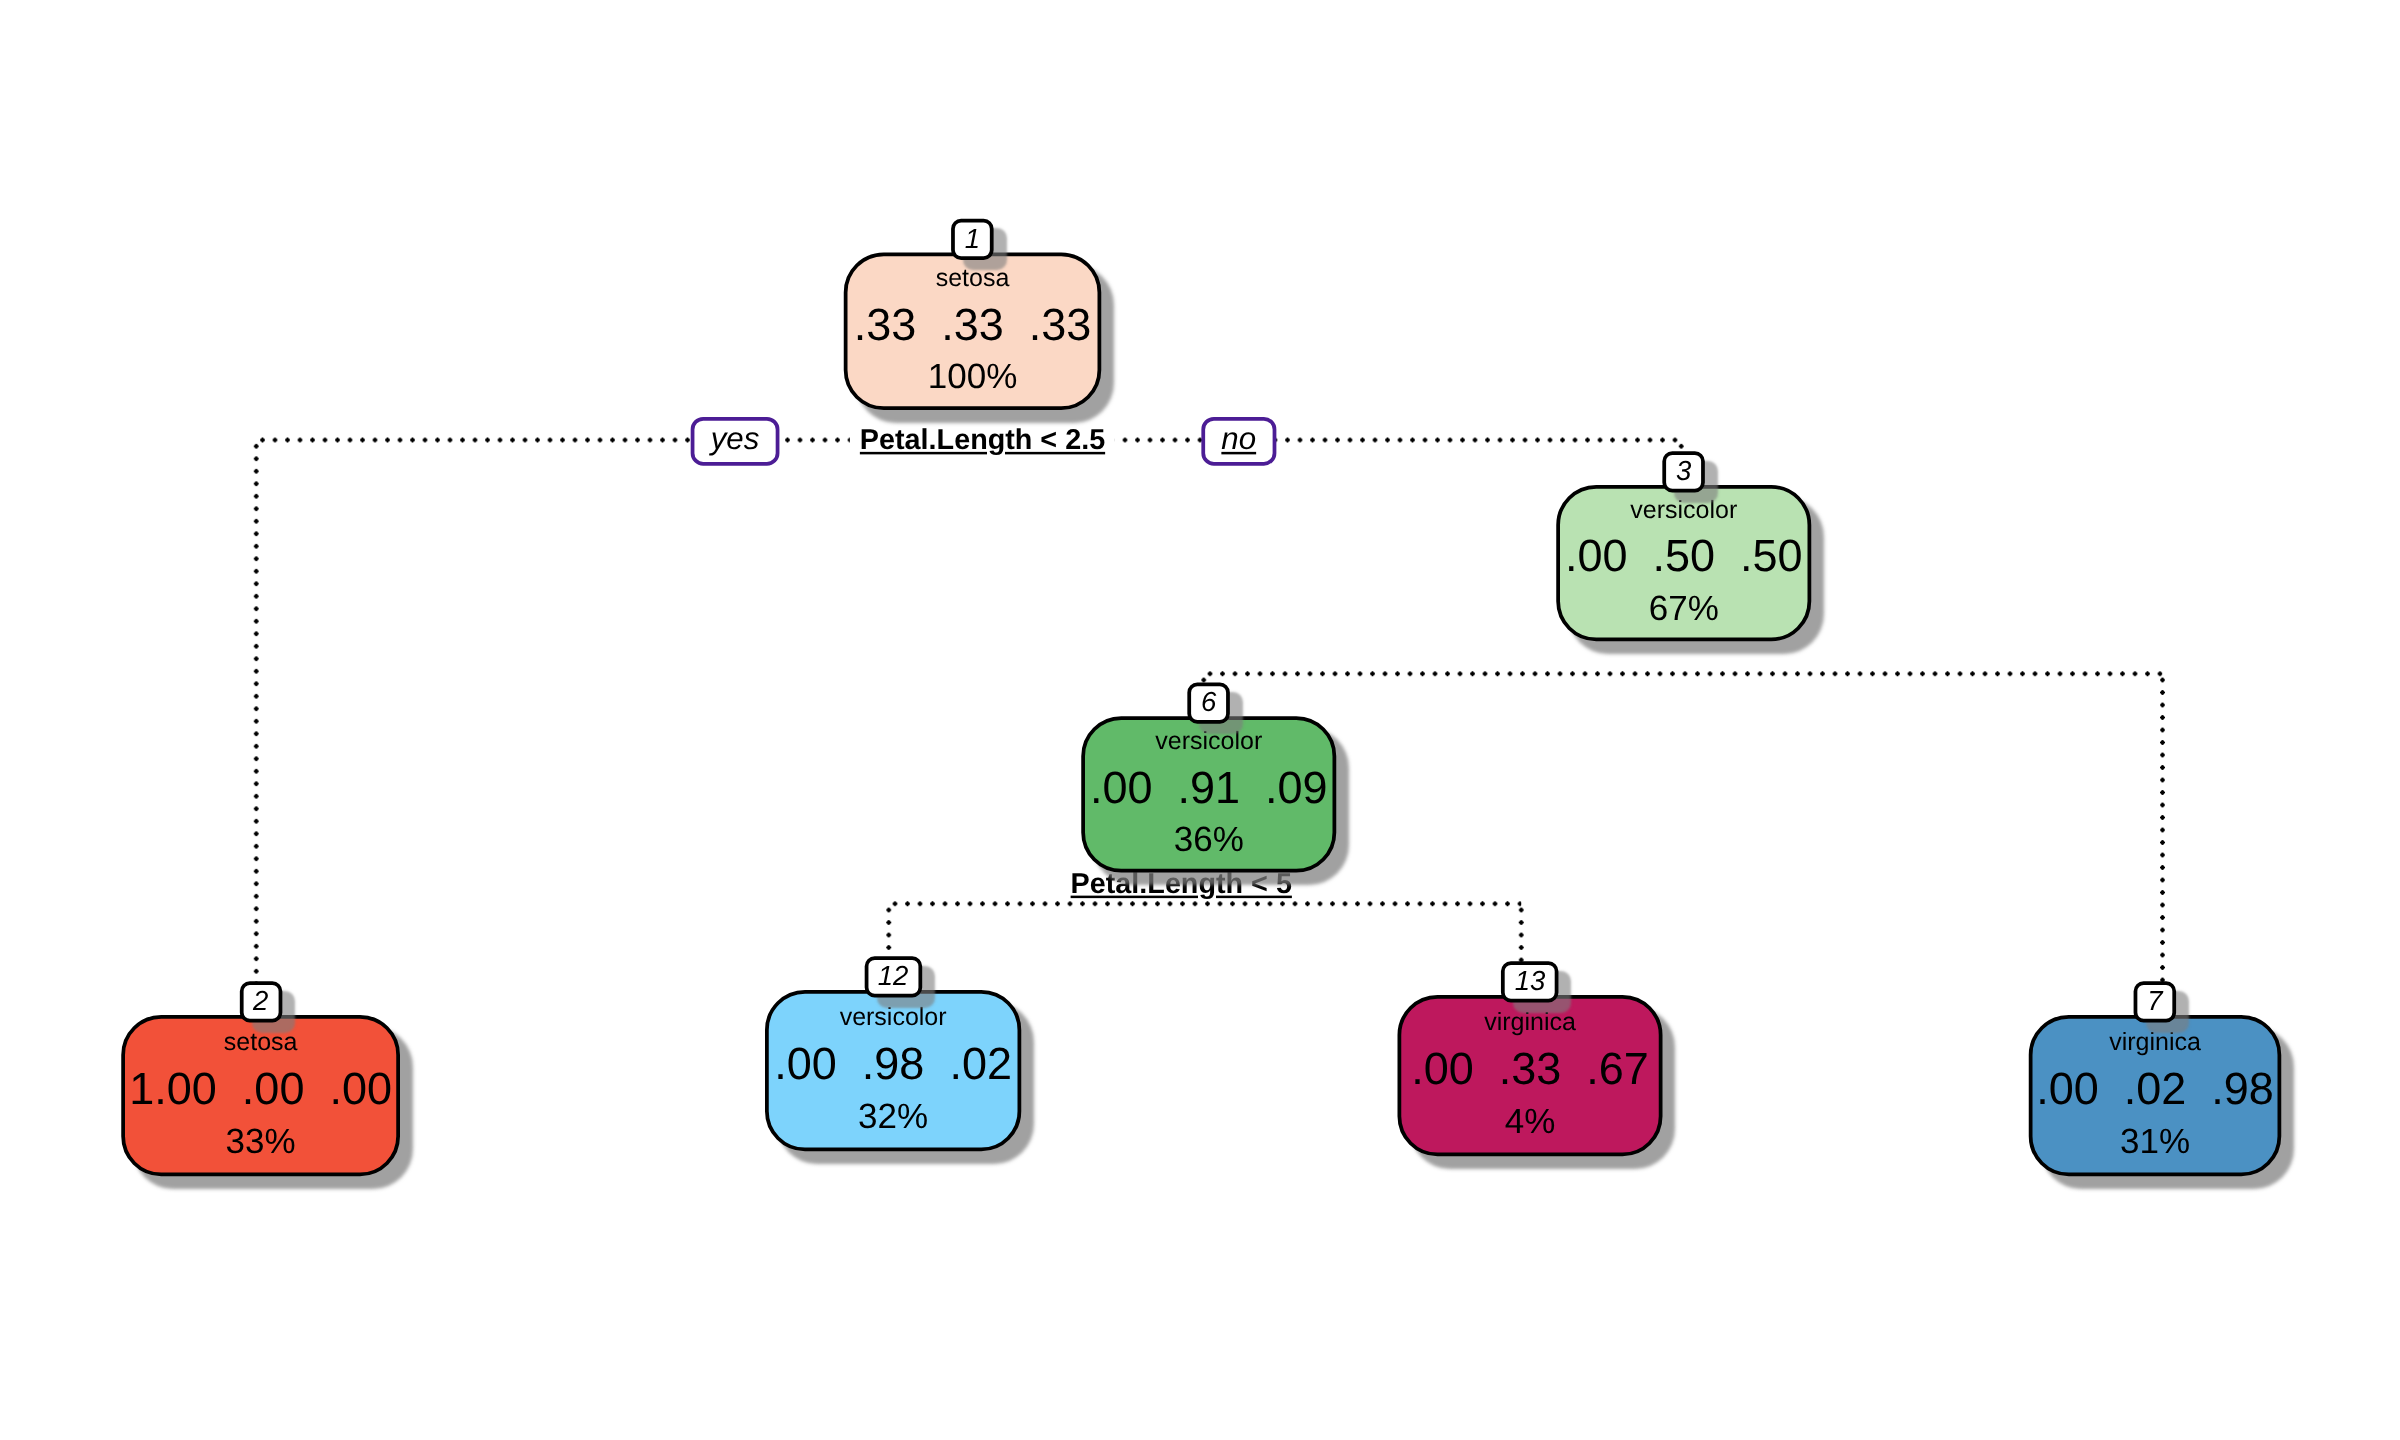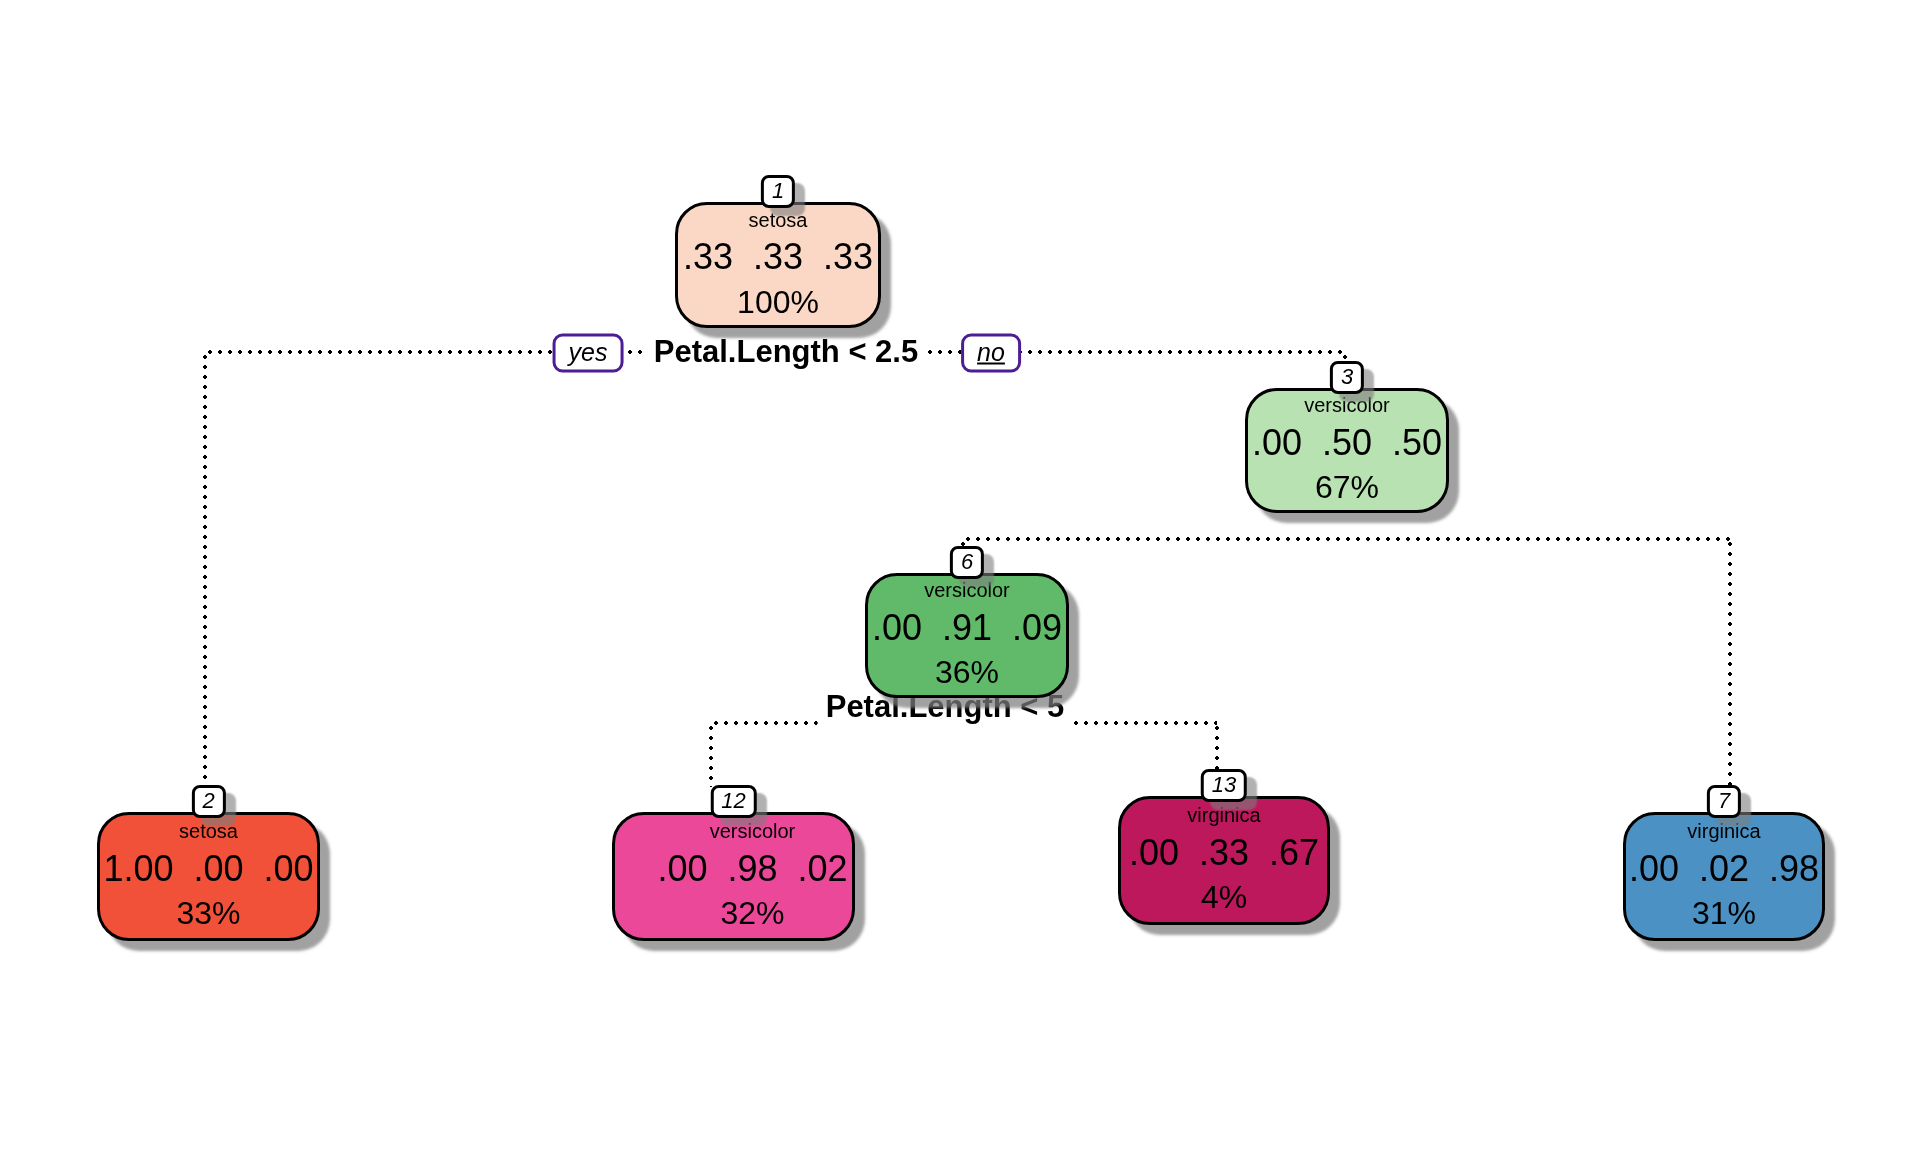--- a/index.html
+++ b/index.html
@@ -20,31 +20,31 @@
   }
   
   .node {
     position:absolute; border:3px solid #000; border-radius:32px;
     box-shadow:10px 10px 3px rgba(125,125,125,0.72);
     display:flex; flex-direction:column; justify-content:center; align-items:center;
     line-height:1.32; z-index:3;
   }
   .nclass { font-size:20px; }
   .nprobs { font-size:36px; white-space:pre; }
-  .npct   { font-size:32px; }
+  .npct   { font-size:28px; }
   .badge {
     position:absolute; left:50%; bottom:calc(100% - 3px); transform:translateX(-50%);
     background:#fff; border:3px solid #000; border-radius:8px;
     font-style:italic; font-size:22px; line-height:1; padding:2px 8px 3px 8px;
     box-shadow:10px 8px 2px rgba(125,125,125,0.6); z-index:4; white-space:nowrap;
   }
   .split-label {
     position:absolute; transform:translate(-50%,-50%);
-    font-weight:bold; font-size:31px; background:#fff; padding:0 8px;
-    z-index:2; white-space:nowrap;
+    font-weight:bold; font-size:23px; background:#fff; padding:0 8px;
+    z-index:2; white-space:nowrap;text-decoration:underline;
   }
   .yn-badge {
     position:absolute; transform:translate(-50%,-50%);
     background:#fff; border:3px solid #4c1d95; border-radius:10px;
     font-style:italic; font-size:25px; line-height:1; padding:3px 13px 5px 13px;
     z-index:2; white-space:nowrap;
   }
   .caption {
     position:absolute; left:0; right:20px; text-align:center;
     font-size:36px; z-index:1;
@@ -95,21 +95,21 @@
     <div class="npct">36%</div>
   </div>
 
   <div class="node" style="left: 97px; top: 812px; width: 217px; height: 123px; background-color: rgb(242, 81, 57);">
     <div class="badge">2</div>
     <div class="nclass">setosa</div>
     <div class="nprobs">1.00  .00  .00</div>
     <div class="npct">33%</div>
   </div>
 
-  <div class="node" style="left: 612px; top: 812px; width: 199px; height: 123px; background-color: #ec4899; padding-left: 38px;">
+  <div class="node" style="left: 612px; top: 792px; width: 199px; height: 123px; background-color: #7dd3fc;">
     <div class="badge">12</div>
     <div class="nclass">versicolor</div>
     <div class="nprobs">.00  .98  .02</div>
     <div class="npct">32%</div>
   </div>
 
   <div class="node" style="left: 1118px; top: 796px; width: 206px; height: 123px; background-color: #be185d;">
     <div class="badge">13</div>
     <div class="nclass">virginica</div>
     <div class="nprobs">.00  .33  .67</div>

